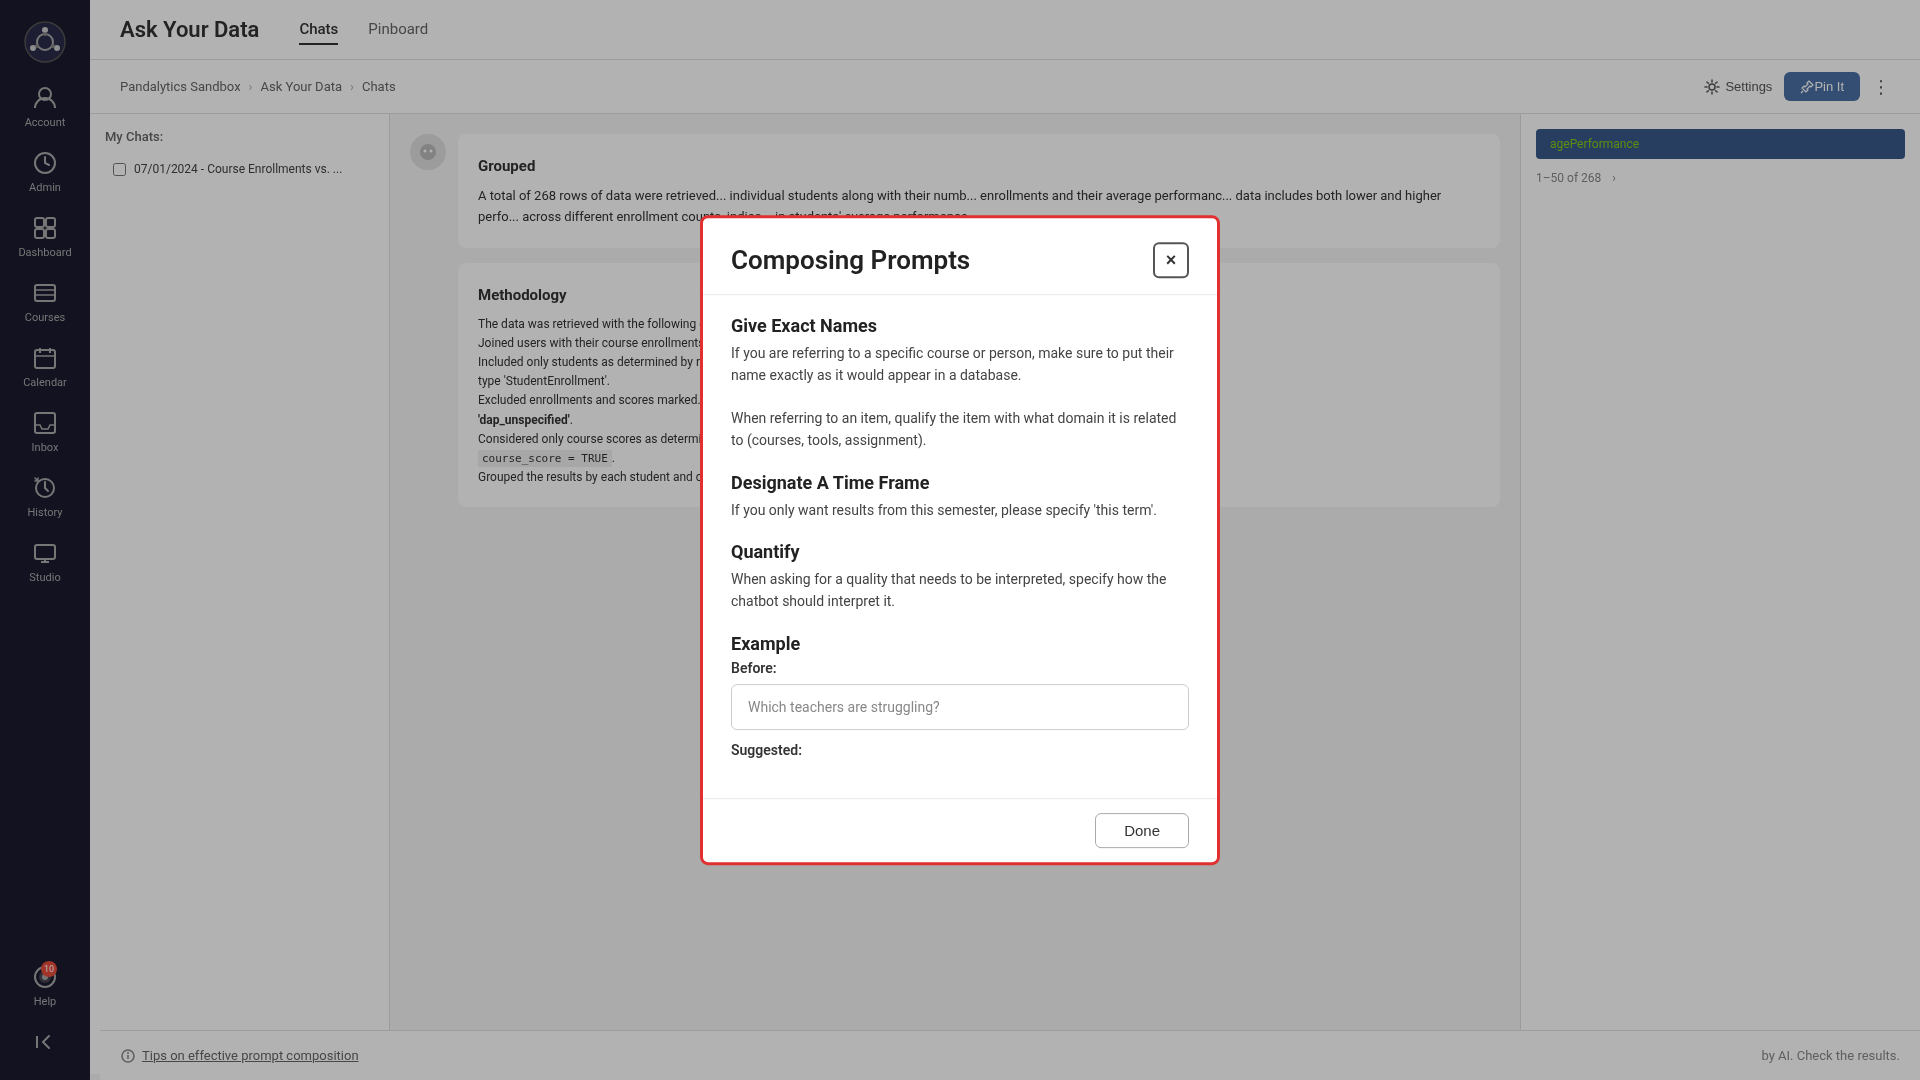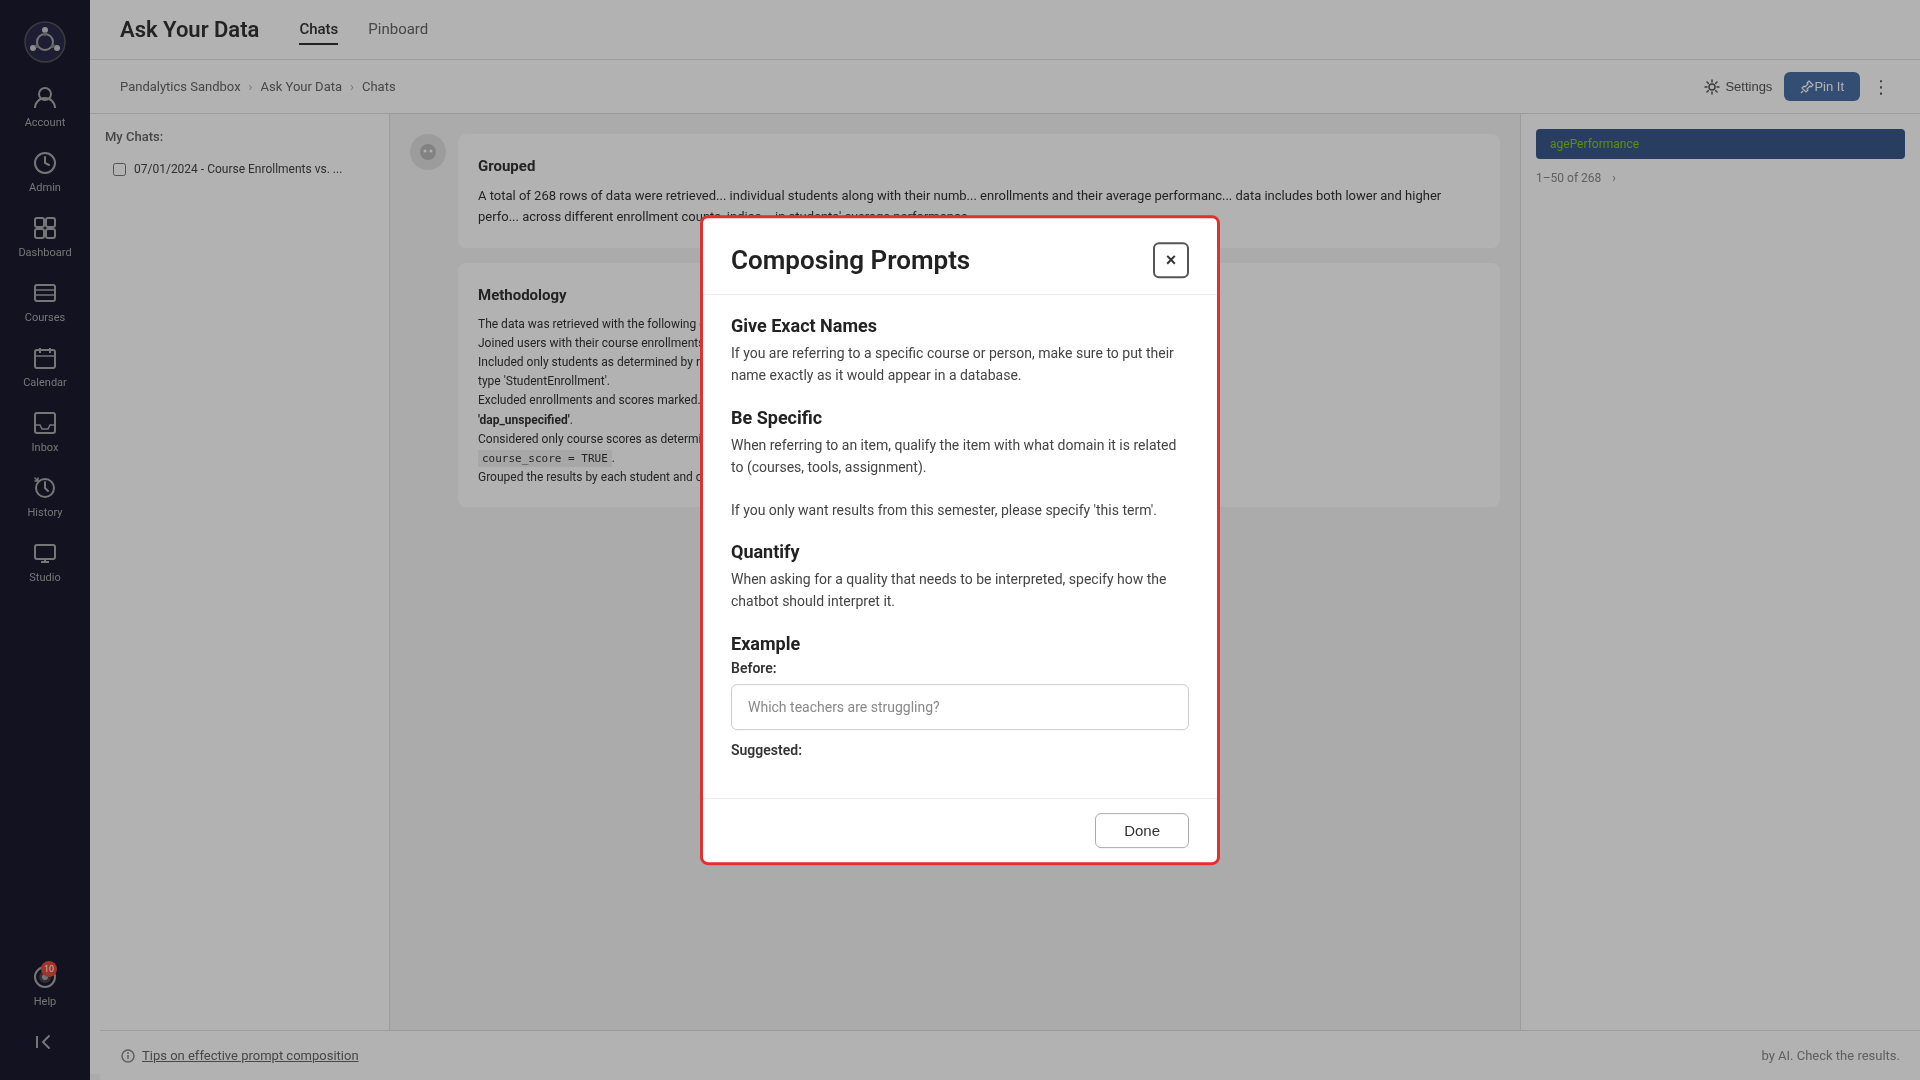--- a/index.html
+++ b/index.html
@@ -558,25 +558,25 @@
   </div>
 
   <div class="modal-body">
 
     <div class="modal-section">
       <h2>Give Exact Names</h2>
       <p>If you are referring to a specific course or person, make sure to put their name exactly as it would appear in a database.</p>
     </div>
 
     <div class="modal-section">
-      <h2>Be Specific</h2>
       <p>When referring to an item, qualify the item with what domain it is related to (courses, tools, assignment).</p>
     </div>
 
     <div class="modal-section">
+      <h2>Designate A Time Frame</h2>
       <p>If you only want results from this semester, please specify 'this term'.</p>
     </div>
 
     <div class="modal-section">
       <h2>Quantify</h2>
       <p>When asking for a quality that needs to be interpreted, specify how the chatbot should interpret it.</p>
     </div>
 
     <div class="modal-section">
       <h2>Example</h2>

